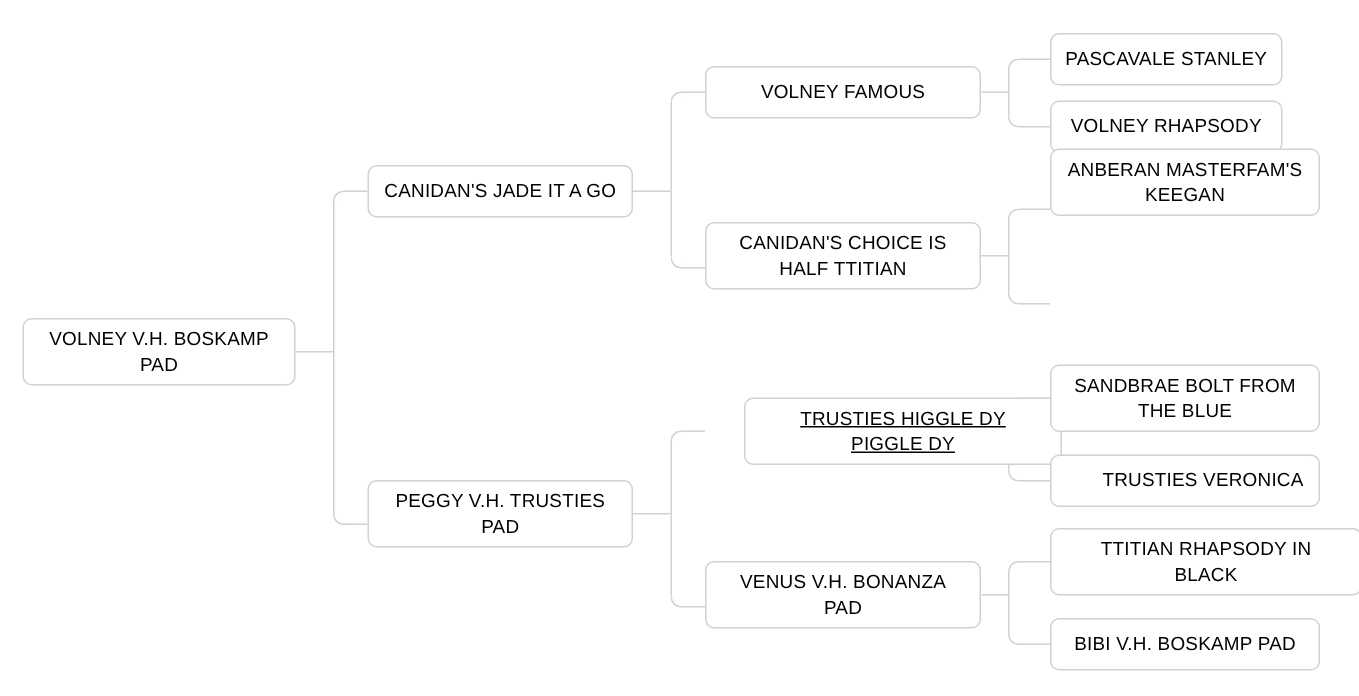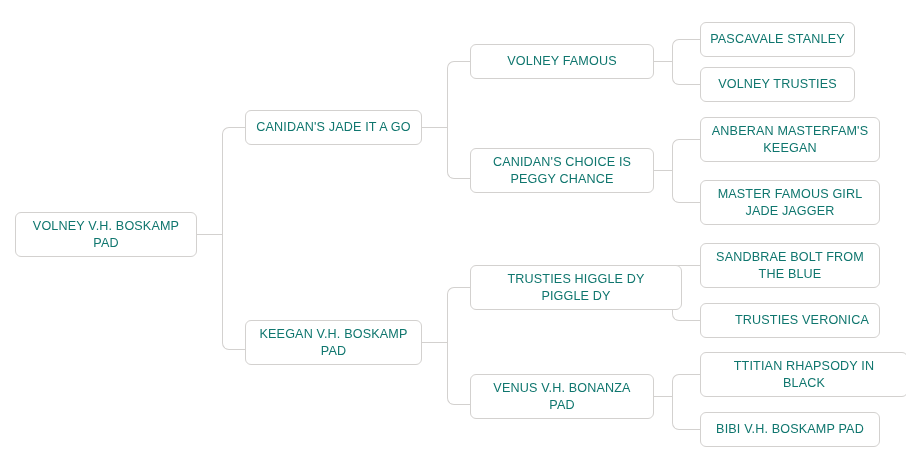--- a/index.html
+++ b/index.html
@@ -17,21 +17,21 @@
     height: 464px;
     background: #ffffff;
     overflow: hidden;
   }
   .node-box {
     position: absolute;
     box-sizing: border-box;
     border: 1px solid #d3d1cf;
     border-radius: 6px;
     background: #ffffff;
-    color: #0f766e;
+    color: #000000;
     font-size: 12.6px;
     line-height: 17px;
     letter-spacing: 0.15px;
     text-align: center;
     display: flex;
     align-items: center;
     justify-content: center;
     padding: 0 8px;
   }
   .node-label {
@@ -130,53 +130,49 @@
 
   <div class="node-box" style="left:15px; top:212px; width:182px; height:45px;">
     <span class="node-label">VOLNEY V.H. BOSKAMP
 PAD</span>
   </div>
 
   <div class="node-box" style="left:245px; top:110px; width:177px; height:35px;">
     <span class="node-label">CANIDAN'S JADE IT A GO</span>
   </div>
   <div class="node-box" style="left:245px; top:320px; width:177px; height:45px;">
-    <span class="node-label">KEEGAN V.H. BOSKAMP
+    <span class="node-label">PEGGY V.H. TRUSTIES
 PAD</span>
   </div>
 
   <div class="node-box" style="left:470px; top:44px; width:184px; height:35px;">
     <span class="node-label">VOLNEY FAMOUS</span>
   </div>
   <div class="node-box" style="left:470px; top:148px; width:184px; height:45px;">
     <span class="node-label">CANIDAN'S CHOICE IS
-PEGGY CHANCE</span>
+HALF TTITIAN</span>
   </div>
-  <div class="node-box" style="left:470px; top:265px; width:212px; height:45px;">
+  <div class="node-box" style="left:496px; top:265px; width:212px; height:45px;text-decoration:underline;">
     <span class="node-label">TRUSTIES HIGGLE DY
 PIGGLE DY</span>
   </div>
   <div class="node-box" style="left:470px; top:374px; width:184px; height:45px;">
     <span class="node-label">VENUS V.H. BONANZA
 PAD</span>
   </div>
 
   <div class="node-box" style="left:700px; top:22px; width:155px; height:35px;">
     <span class="node-label">PASCAVALE STANLEY</span>
   </div>
   <div class="node-box" style="left:700px; top:67px; width:155px; height:35px;">
-    <span class="node-label">VOLNEY TRUSTIES</span>
+    <span class="node-label">VOLNEY RHAPSODY</span>
   </div>
-  <div class="node-box" style="left:700px; top:117px; width:180px; height:45px;">
+  <div class="node-box" style="left:700px; top:99px; width:180px; height:45px;">
     <span class="node-label">ANBERAN MASTERFAM'S
 KEEGAN</span>
-  </div>
-  <div class="node-box" style="left:700px; top:180px; width:180px; height:45px;">
-    <span class="node-label">MASTER FAMOUS GIRL
-JADE JAGGER</span>
   </div>
   <div class="node-box" style="left:700px; top:243px; width:180px; height:45px;">
     <span class="node-label">SANDBRAE BOLT FROM
 THE BLUE</span>
   </div>
   <div class="node-box" style="left:700px; top:303px; width:180px; height:35px;padding-left:32px;">
     <span class="node-label">TRUSTIES VERONICA</span>
   </div>
   <div class="node-box" style="left:700px; top:352px; width:208px; height:45px;">
     <span class="node-label">TTITIAN RHAPSODY IN

